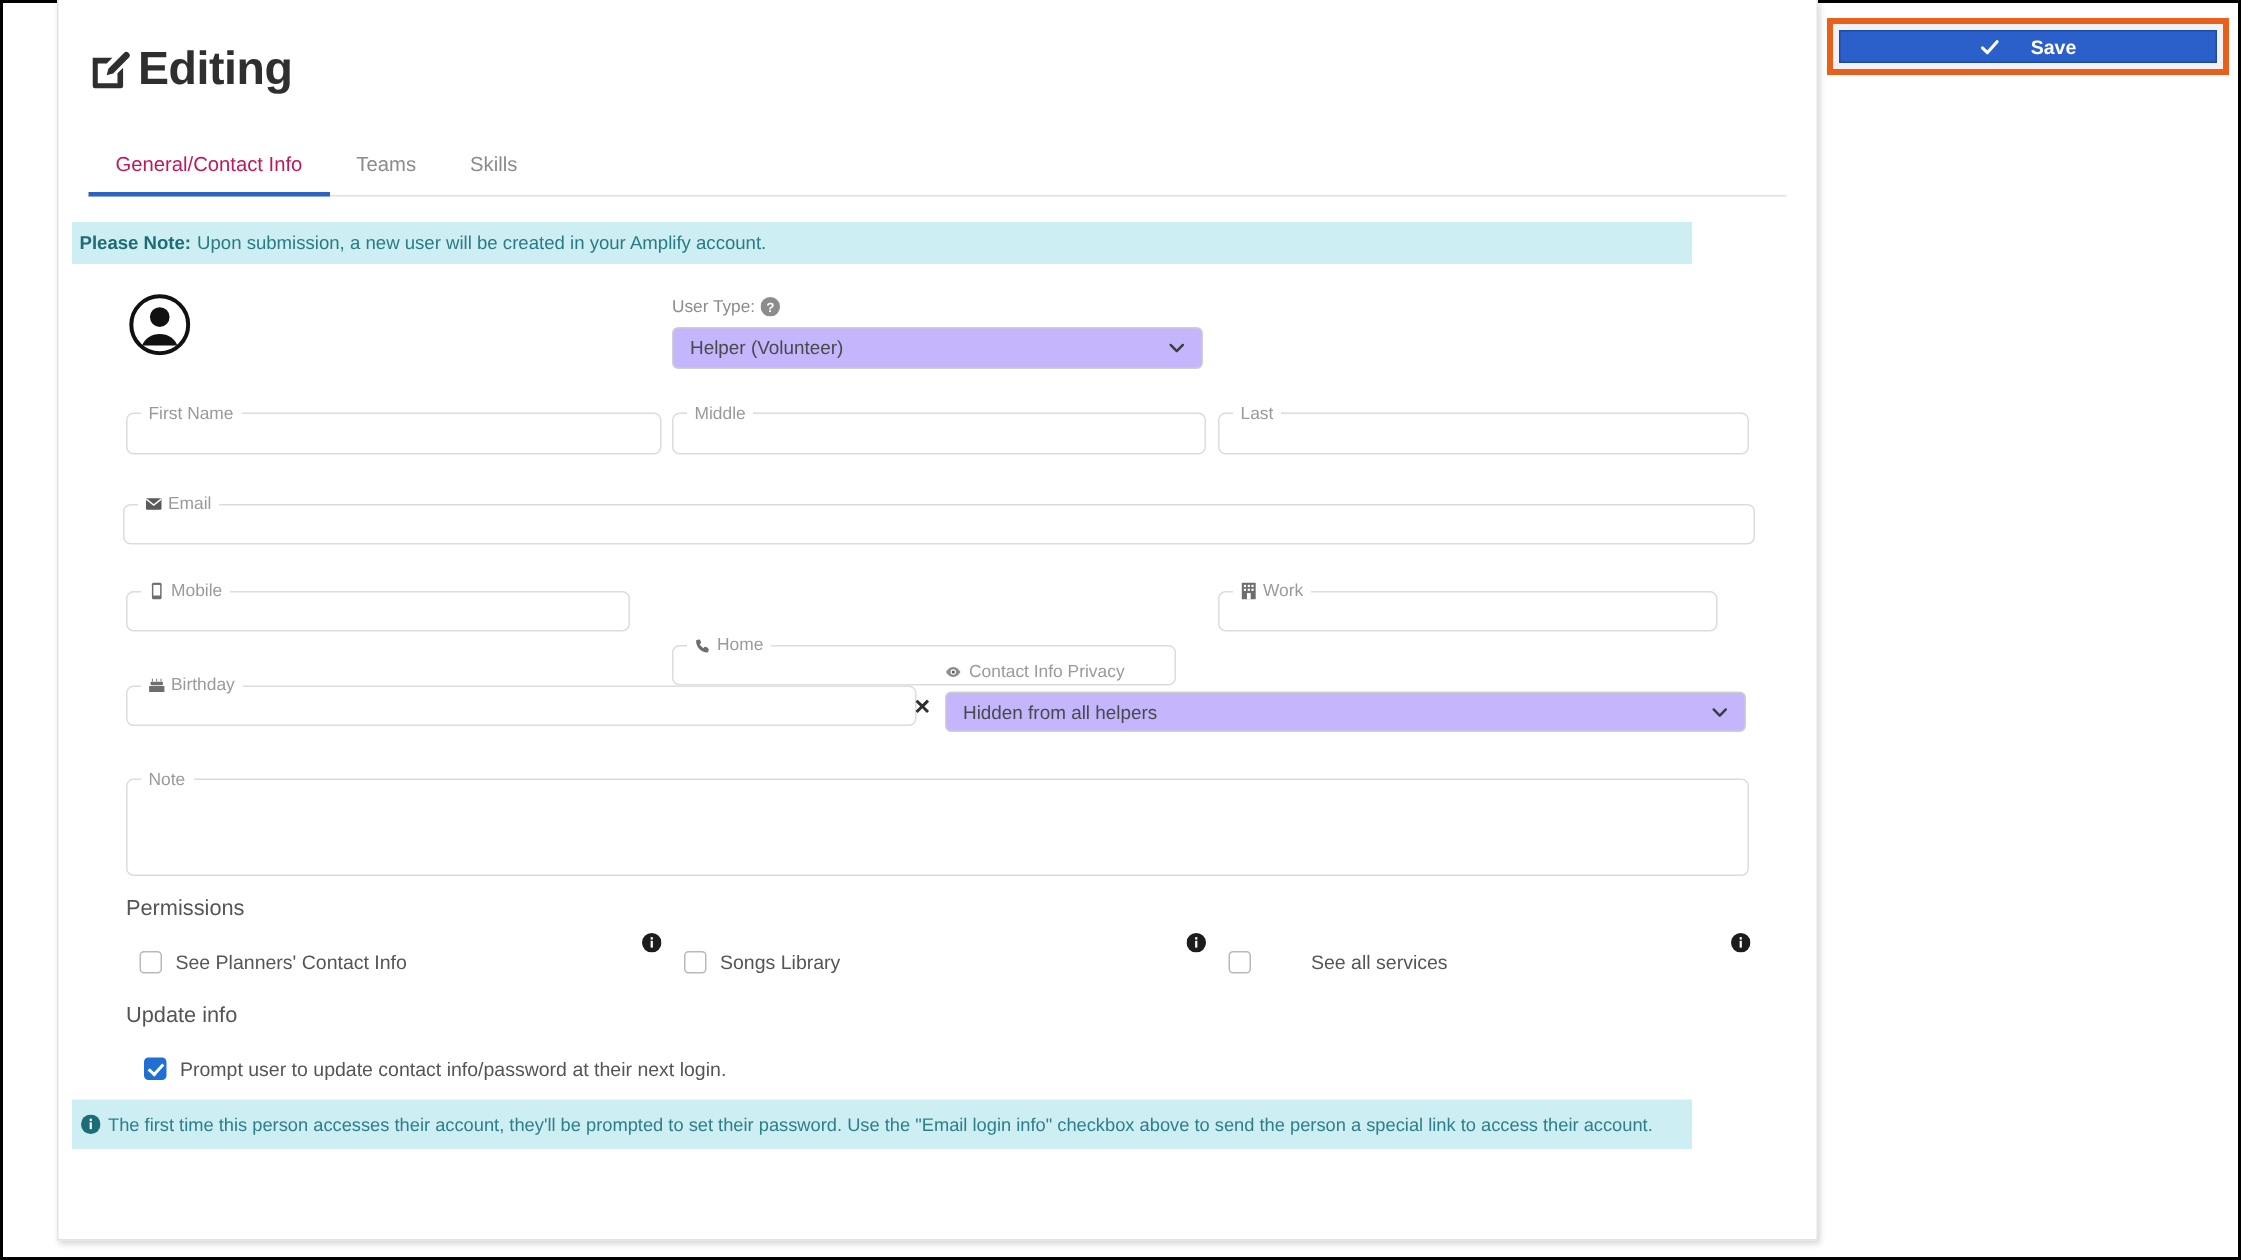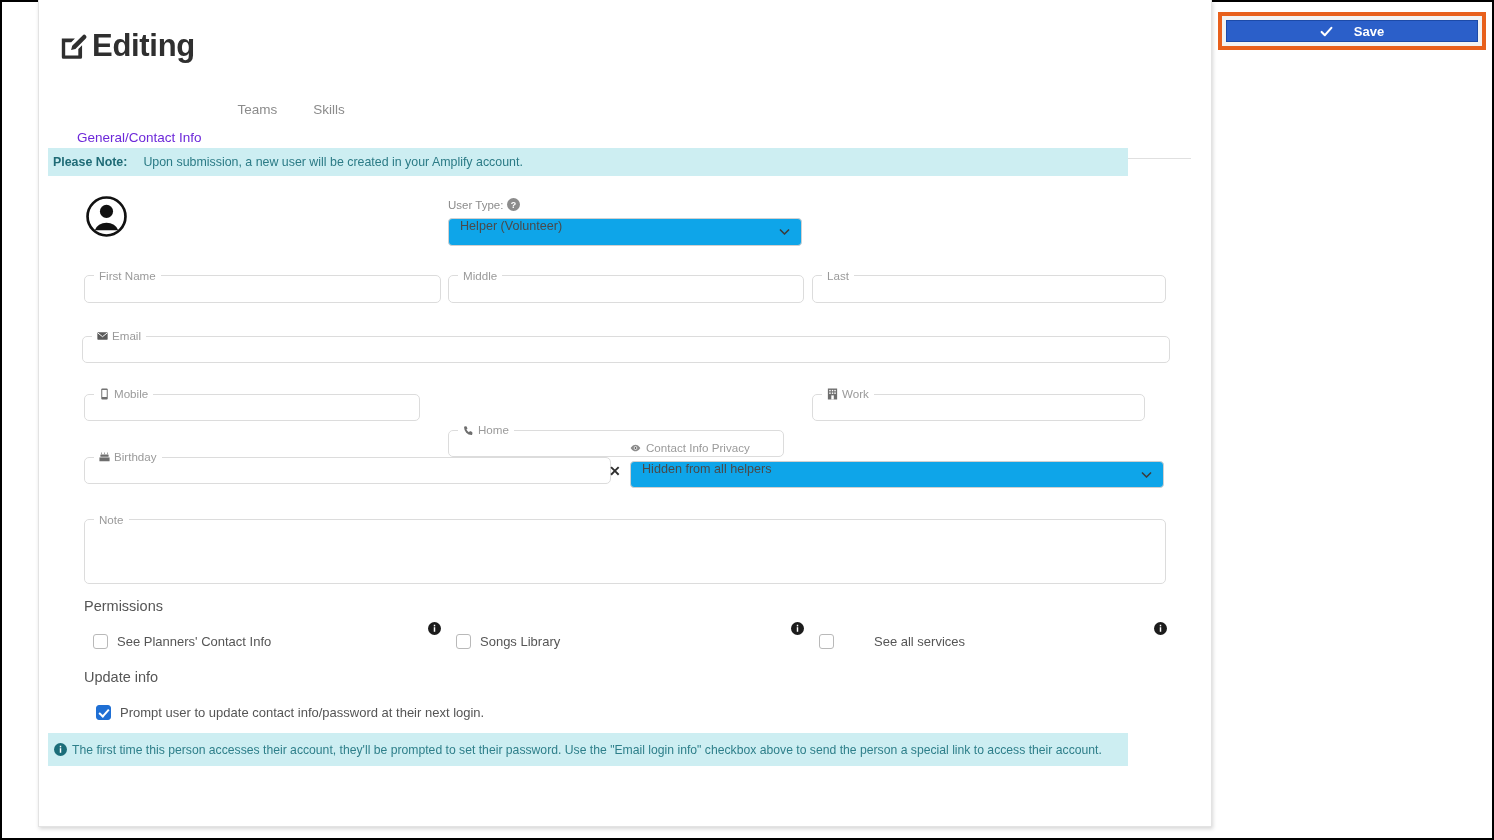--- a/index.html
+++ b/index.html
@@ -46,32 +46,32 @@
     display: flex;
     border-bottom: 1px solid #e0e0e0;
   }
   .tab {
     padding: 6px 18px 11px 18px;
     font-size: 13.5px; color: #8b8b8b;
     cursor: pointer; white-space: nowrap;
     border-bottom: 3px solid transparent;
     margin-bottom: -1px;
   }
-  .tab.active { color: #6d28d9; border-bottom-color: #2b63c4; margin-top: 28px; }
+  .tab.active { color: #be185d; border-bottom-color: #2b63c4; }
 
   
   .note-banner {
     position: absolute; left: 46px; top: 146px;
     width: 1080px; height: 28px;
     background: #cdeef2; color: #2b7b86;
     font-size: 12.4px;
     display: flex; align-items: center;
     padding-left: 5px;
   }
-  .note-banner b { color: #1f6b76; margin-right: 16px; }
+  .note-banner b { color: #1f6b76; margin-right: 4px; }
 
   .info-alert {
     position: absolute; left: 46px; top: 731px;
     width: 1080px; height: 33px;
     background: #cdeef2; color: #2e7f8a;
     font-size: 12.2px;
     display: flex; align-items: center; gap: 5px;
     padding-left: 6px;
   }
 
@@ -81,25 +81,25 @@
   
   .usertype-label {
     position: absolute; left: 446px; top: 196px;
     font-size: 11.5px; color: #8c8c8c;
     display: flex; align-items: center; gap: 4px;
   }
   .help-icon { width: 13px; height: 13px; display: block; }
 
   .select-box {
     position: absolute;
-    background: #0ea5e9;
+    background: #c4b5fd;
     border: 1px solid #d0d0d0;
     border-radius: 4px;
     font-size: 12.6px; color: #4a4a4a;
-    display: flex; align-items: flex-start;
+    display: flex; align-items: center;
     padding-left: 11px;
     cursor: pointer;
   }
   .select-box .chev {
     position: absolute; right: 10px; top: 50%;
     transform: translateY(-50%);
     width: 13px; height: 13px;
   }
   #usertype-select { left: 446px; top: 216px; width: 354px; height: 28px; }
   #privacy-select  { left: 628px; top: 459px; width: 534px; height: 27px; }

